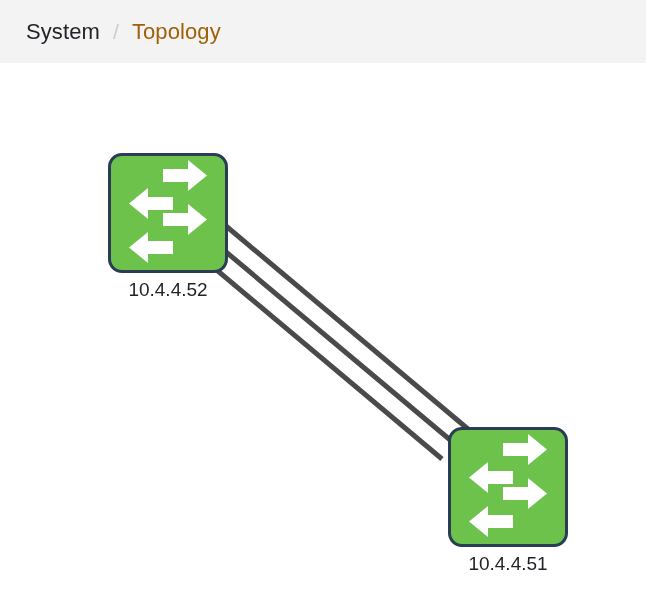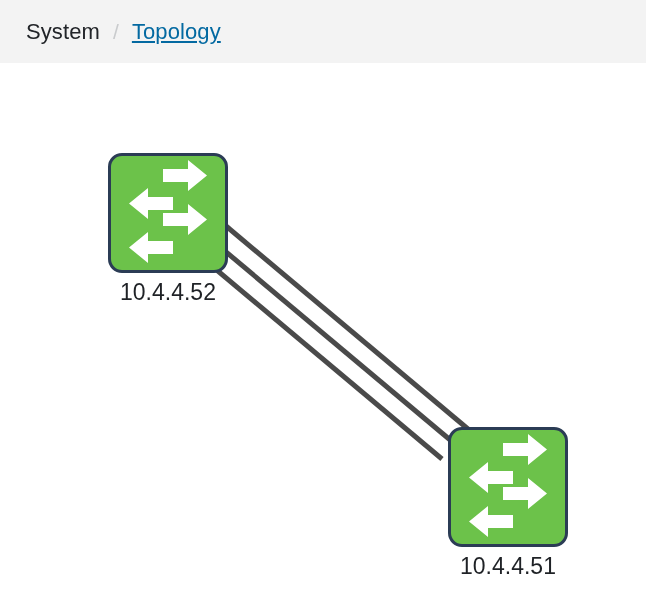--- a/index.html
+++ b/index.html
@@ -38,23 +38,22 @@
     color: #222529;
     font-weight: 400;
   }
   .crumb-sep {
     color: #c9cbcd;
     margin: 0 13px;
     font-weight: 400;
     font-size: 21px;
   }
   .crumb-current {
-    color: #0369a1;
+    color: #a16207;
     font-weight: 400;
-    text-decoration: underline;
   }
 
   
   #topology-canvas {
     position: absolute;
     left: 0;
     top: 63px;
     width: 646px;
     height: 551px;
     background: #ffffff;
@@ -91,21 +90,21 @@
     top: 0;
     width: 114px;
     height: 114px;
   }
   .node-label {
     position: absolute;
     top: 126px;
     left: -40px;
     width: 200px;
     text-align: center;
-    font-size: 23px;
+    font-size: 19px;
     color: #1f2226;
     white-space: nowrap;
   }
 
   #node-top { left: 108px; top: 90px; }
   #node-bottom { left: 448px; top: 364px; }
 </style>
 </head>
 <body>
 

